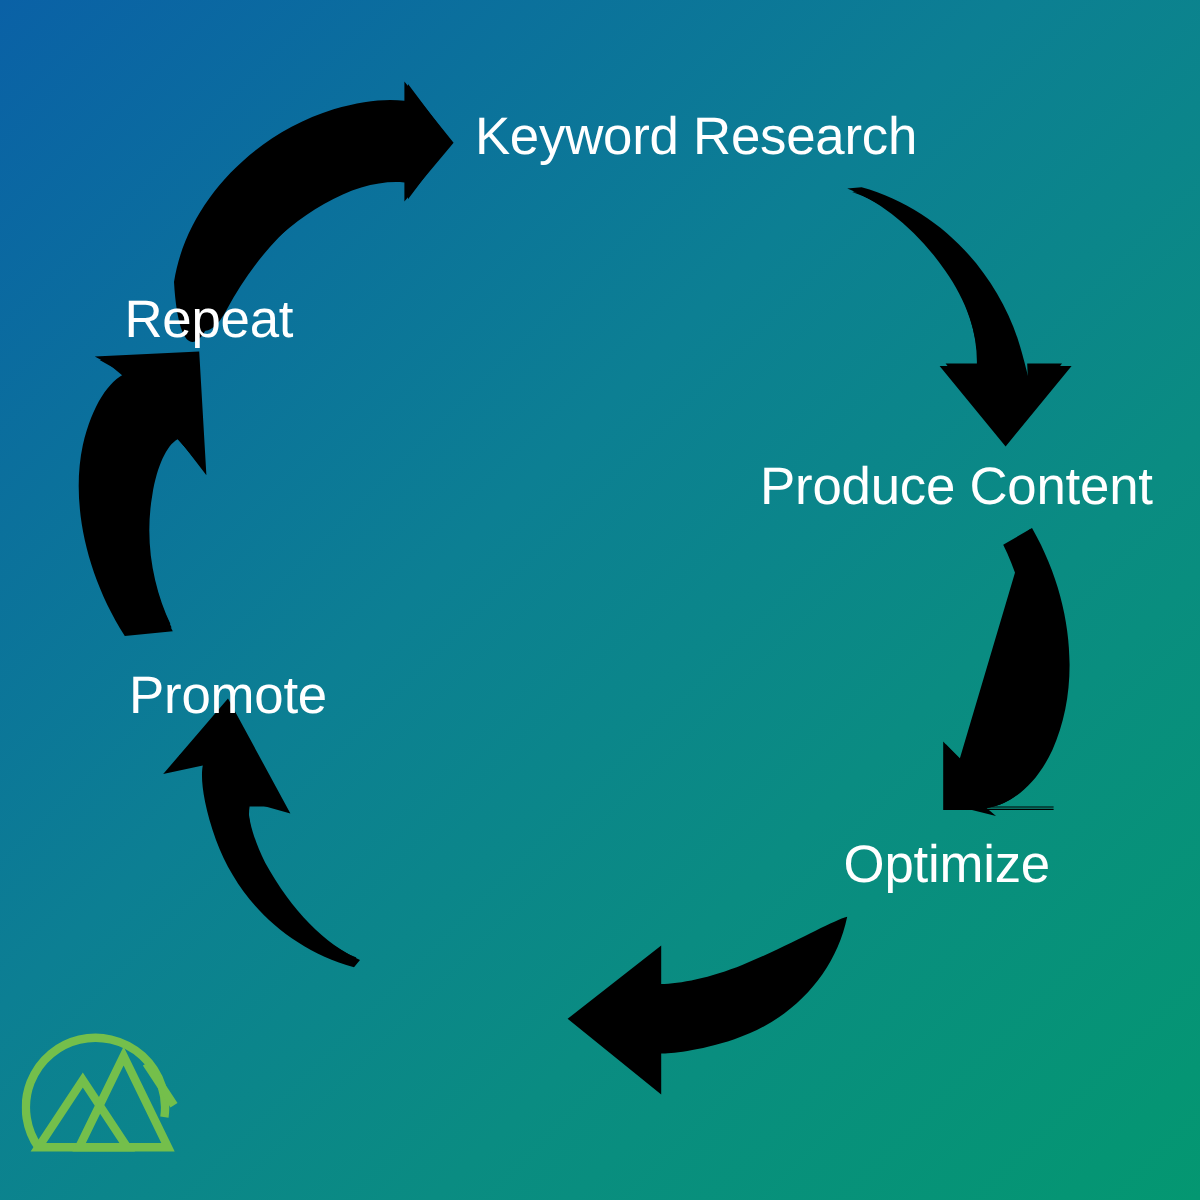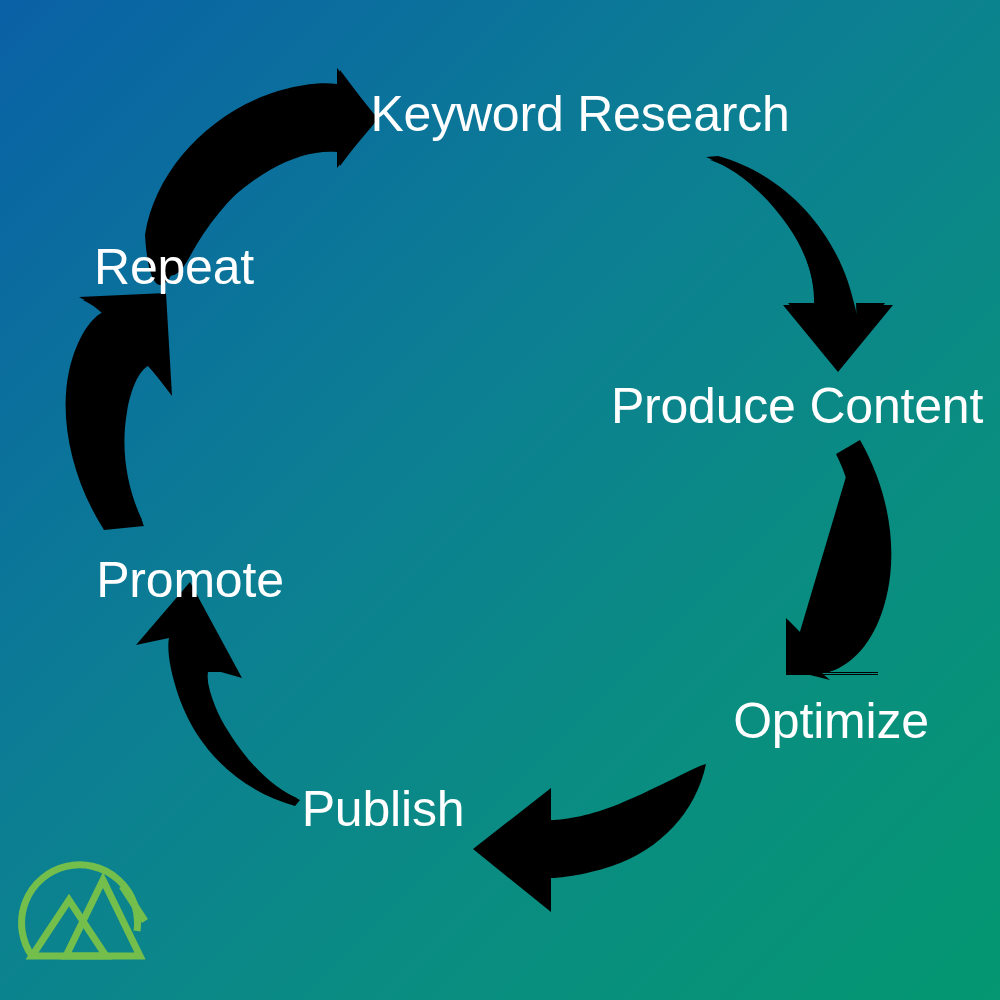--- a/index.html
+++ b/index.html
@@ -19,21 +19,21 @@
     inset: 0;
     background: linear-gradient(135deg, #0a61a6 0%, #0c7f93 42%, #0a8c82 68%, #049771 100%);
   }
   #diagram {
     position: absolute;
     inset: 0;
   }
   .stage-label {
     position: absolute;
     color: #ffffff;
-    font-size: 50px;
+    font-size: 44px;
     font-weight: 400;
     line-height: 1;
     letter-spacing: -0.2px;
     white-space: nowrap;
     transform: translate(-50%, -50%);
     font-family: "Liberation Sans", sans-serif;
   }
   #logo {
     position: absolute;
     left: 18px;
@@ -250,23 +250,22 @@
                L 146 362
                C 137 367, 129 385, 125 408
                C 118 450, 127 493, 144 526 Z"></path>
     </g>
   </svg>
 
   <div class="stage-label" style="left:580px; top:114px;">Keyword Research</div>
 
   <div class="stage-label" style="left:797px; top:406px;text-align:center;">Produce Content</div>
 
-  <div class="stage-label" style="left:831px; top:721px;">Optimize</div>
-
-  <div class="stage-label" style="left:383px; top:809px;">Publish</div>
+  <div class="stage-label" style="left:789px; top:721px;">Optimize</div>
+
 
   <div class="stage-label" style="left:174px; top:267px;">Repeat</div>
 
   <div class="stage-label" style="left:190px; top:580px;">Promote</div>
 
   <svg id="logo" viewBox="0 0 150 150" xmlns="http://www.w3.org/2000/svg">
     <g fill="none" stroke="#74bf4b" stroke-width="7" stroke-linecap="butt" stroke-linejoin="miter">
       <path d="M 14 118 A 58 58 0 1 1 119 93"></path>
       <path d="M 104 48 L 127 83"></path>
       <path d="M 14 118 L 51 62 L 88 118 Z"></path>

